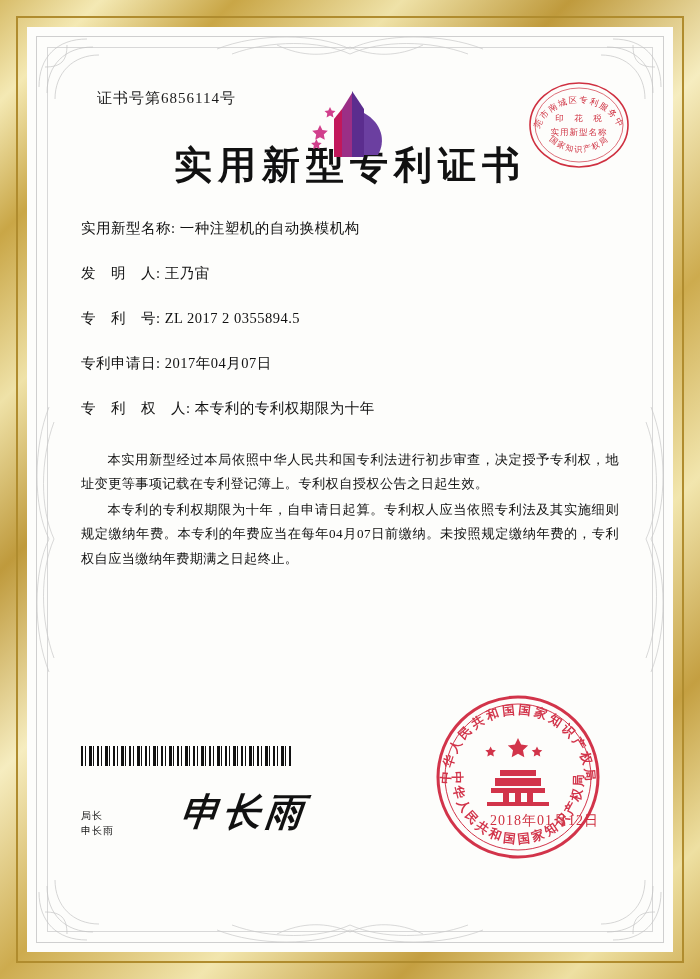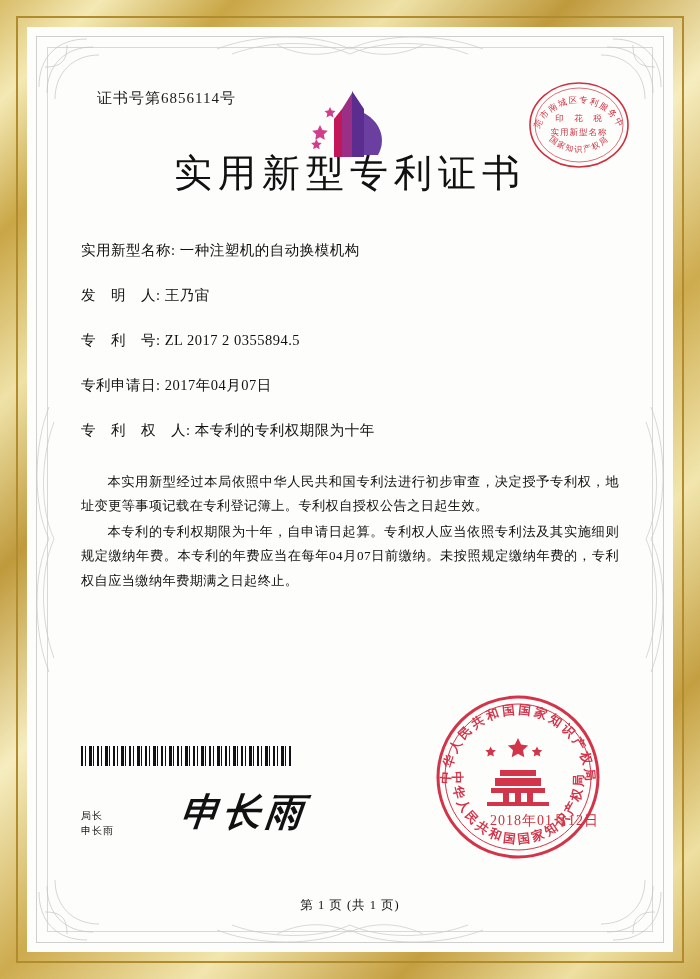--- a/index.html
+++ b/index.html
@@ -104,30 +104,30 @@
     letter-spacing: 1px;
     font-family: "Liberation Serif", "DejaVu Serif", serif;
   }
   .seal-top .st1 { top: 40px; }
   .seal-top .st2 { top: 54px; }
 
   
   .title {
     text-align: center;
     font-size: 38px;
-    font-weight: normal;
+    font-weight: bold;
     letter-spacing: 6px;
     color: #111;
-    margin-top: 40px;
+    margin-top: 32px;
     font-family: "Liberation Serif", "DejaVu Serif", serif;
   }
 
   
   .fields {
-    margin-top: 42px;
+    margin-top: 28px;
     padding-left: 8px;
   }
   .field-row {
     font-size: 14.5px;
     color: #111;
     margin-bottom: 26px;
     letter-spacing: 0.5px;
     white-space: nowrap;
   }
   .field-label {
@@ -375,17 +375,16 @@
             <rect x="54" y="110" width="62" height="4"></rect>
             <path d="M85,46 l3.1,6.4 7,1 -5.1,4.8 1.3,7 -6.3,-3.4 -6.3,3.4 1.3,-7 -5.1,-4.8 7,-1 z"></path>
             <path d="M62,58 l2,4.2 4.6,.6 -3.4,3.2 .9,4.6 -4.1,-2.2 -4.1,2.2 .9,-4.6 -3.4,-3.2 4.6,-.6 z" transform="scale(0.8) translate(10,10)"></path>
             <path d="M108,58 l2,4.2 4.6,.6 -3.4,3.2 .9,4.6 -4.1,-2.2 -4.1,2.2 .9,-4.6 -3.4,-3.2 4.6,-.6 z" transform="scale(0.8) translate(22,10)"></path>
           </g>
         </svg>
       </div>
 
       <div class="seal-date">2018年01月12日</div>
 
-      <div class="footer">第 1 页 (共 1 页)</div>
 
     </div>
   </div>
 </div>
 
 </body></html>

